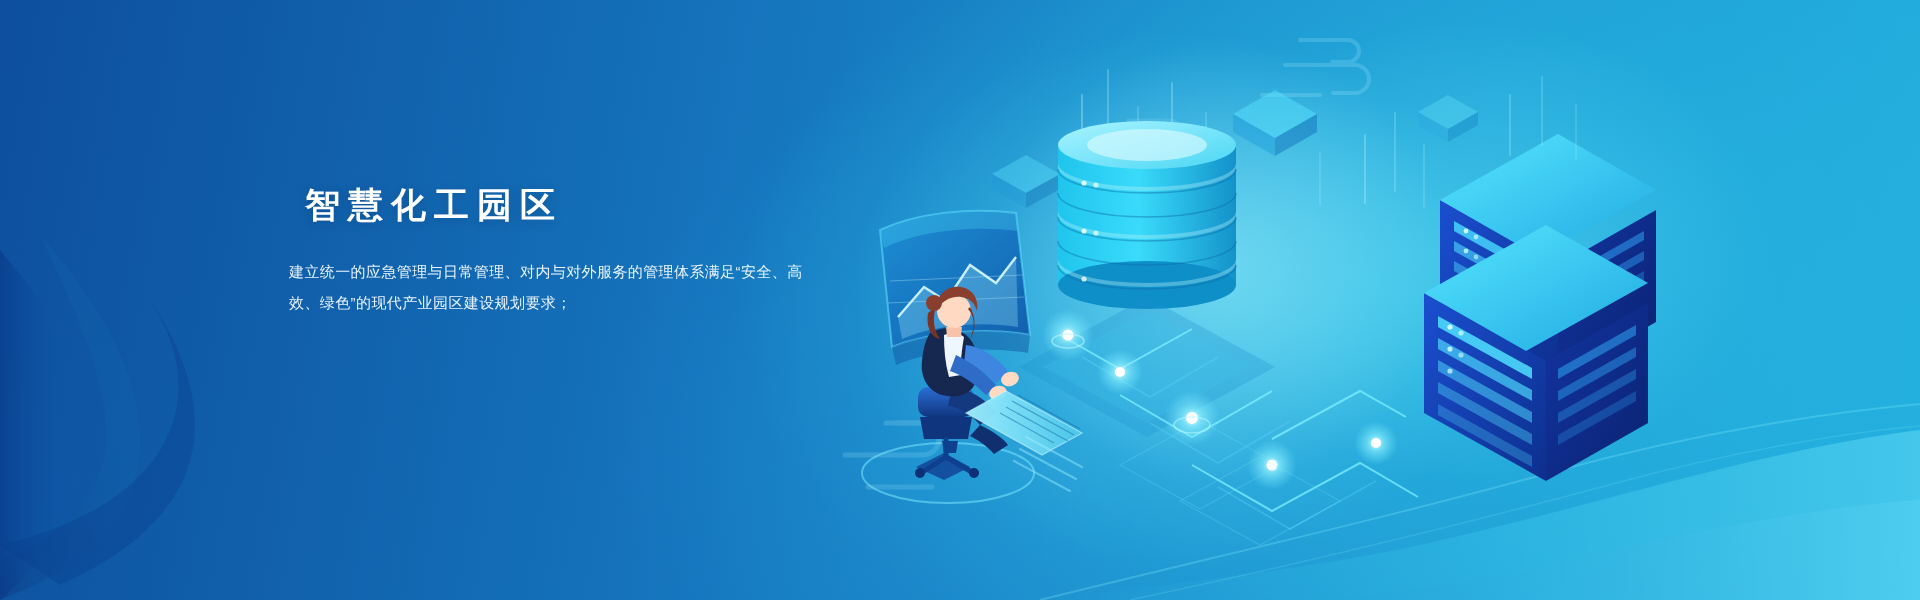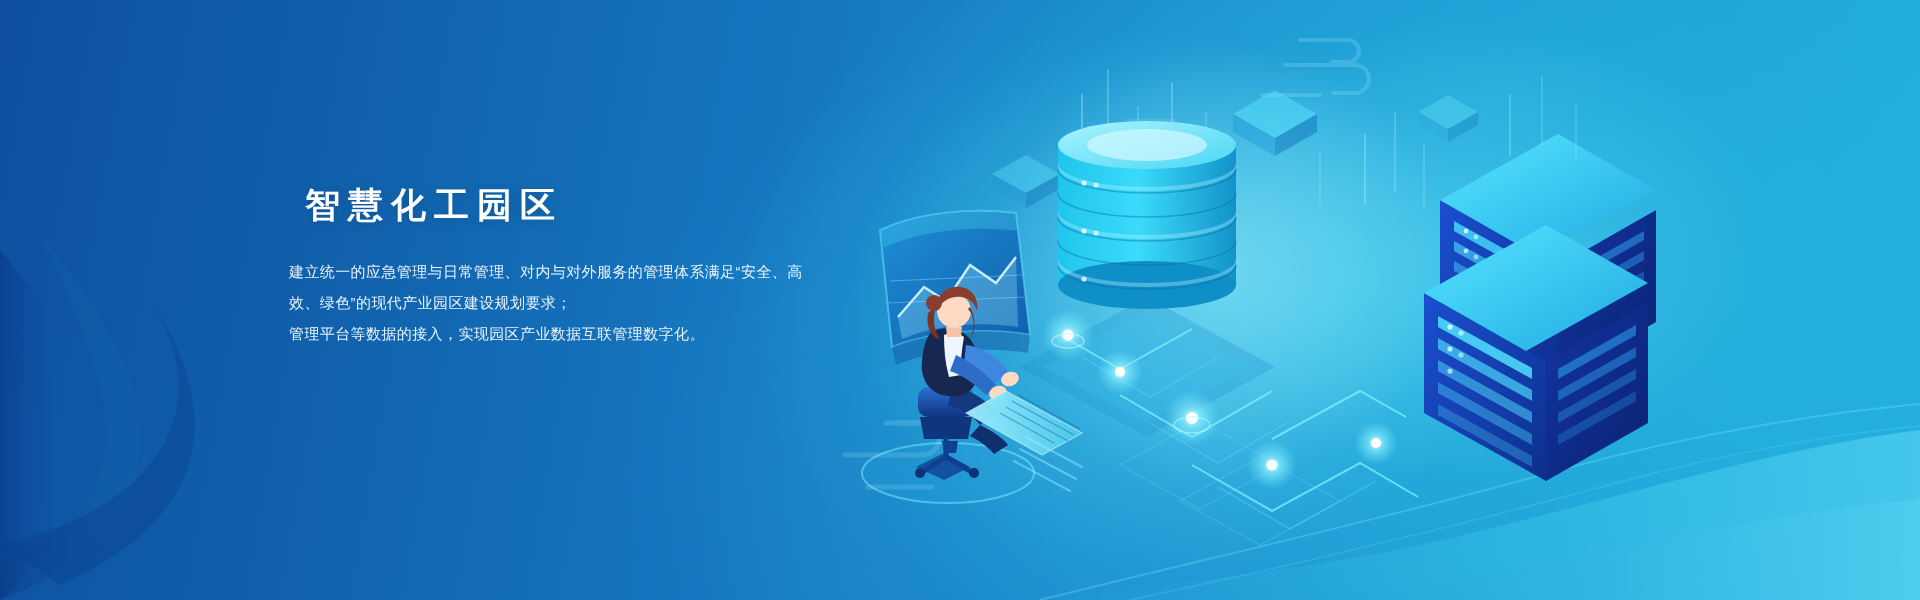--- a/index.html
+++ b/index.html
@@ -90,21 +90,20 @@
         <path d="M1112,142 h40"></path>
       </g>
     </svg>
   </div>
 
   <div class="text-block">
     <h1 class="title">智慧化工园区</h1>
     <p class="para">
       <span class="line">建立统一的应急管理与日常管理、对内与对外服务的管理体系满足“安全、高</span>
       <span class="line">效、绿色”的现代产业园区建设规划要求；</span>
-      <span class="line">管理平台等数据的接入，实现园区产业数据互联管理数字化。</span>
     </p>
   </div>
 
   <div class="illo-wrap" style="left:820px;top:35px;">
     <svg width="1070" height="560" viewBox="0 0 1070 560">
       <defs>
         <linearGradient id="cylTop" x1="0" y1="0" x2="1" y2="1">
           <stop offset="0%" stop-color="#a9f4ff"></stop>
           <stop offset="100%" stop-color="#4bd6f4"></stop>
         </linearGradient>

